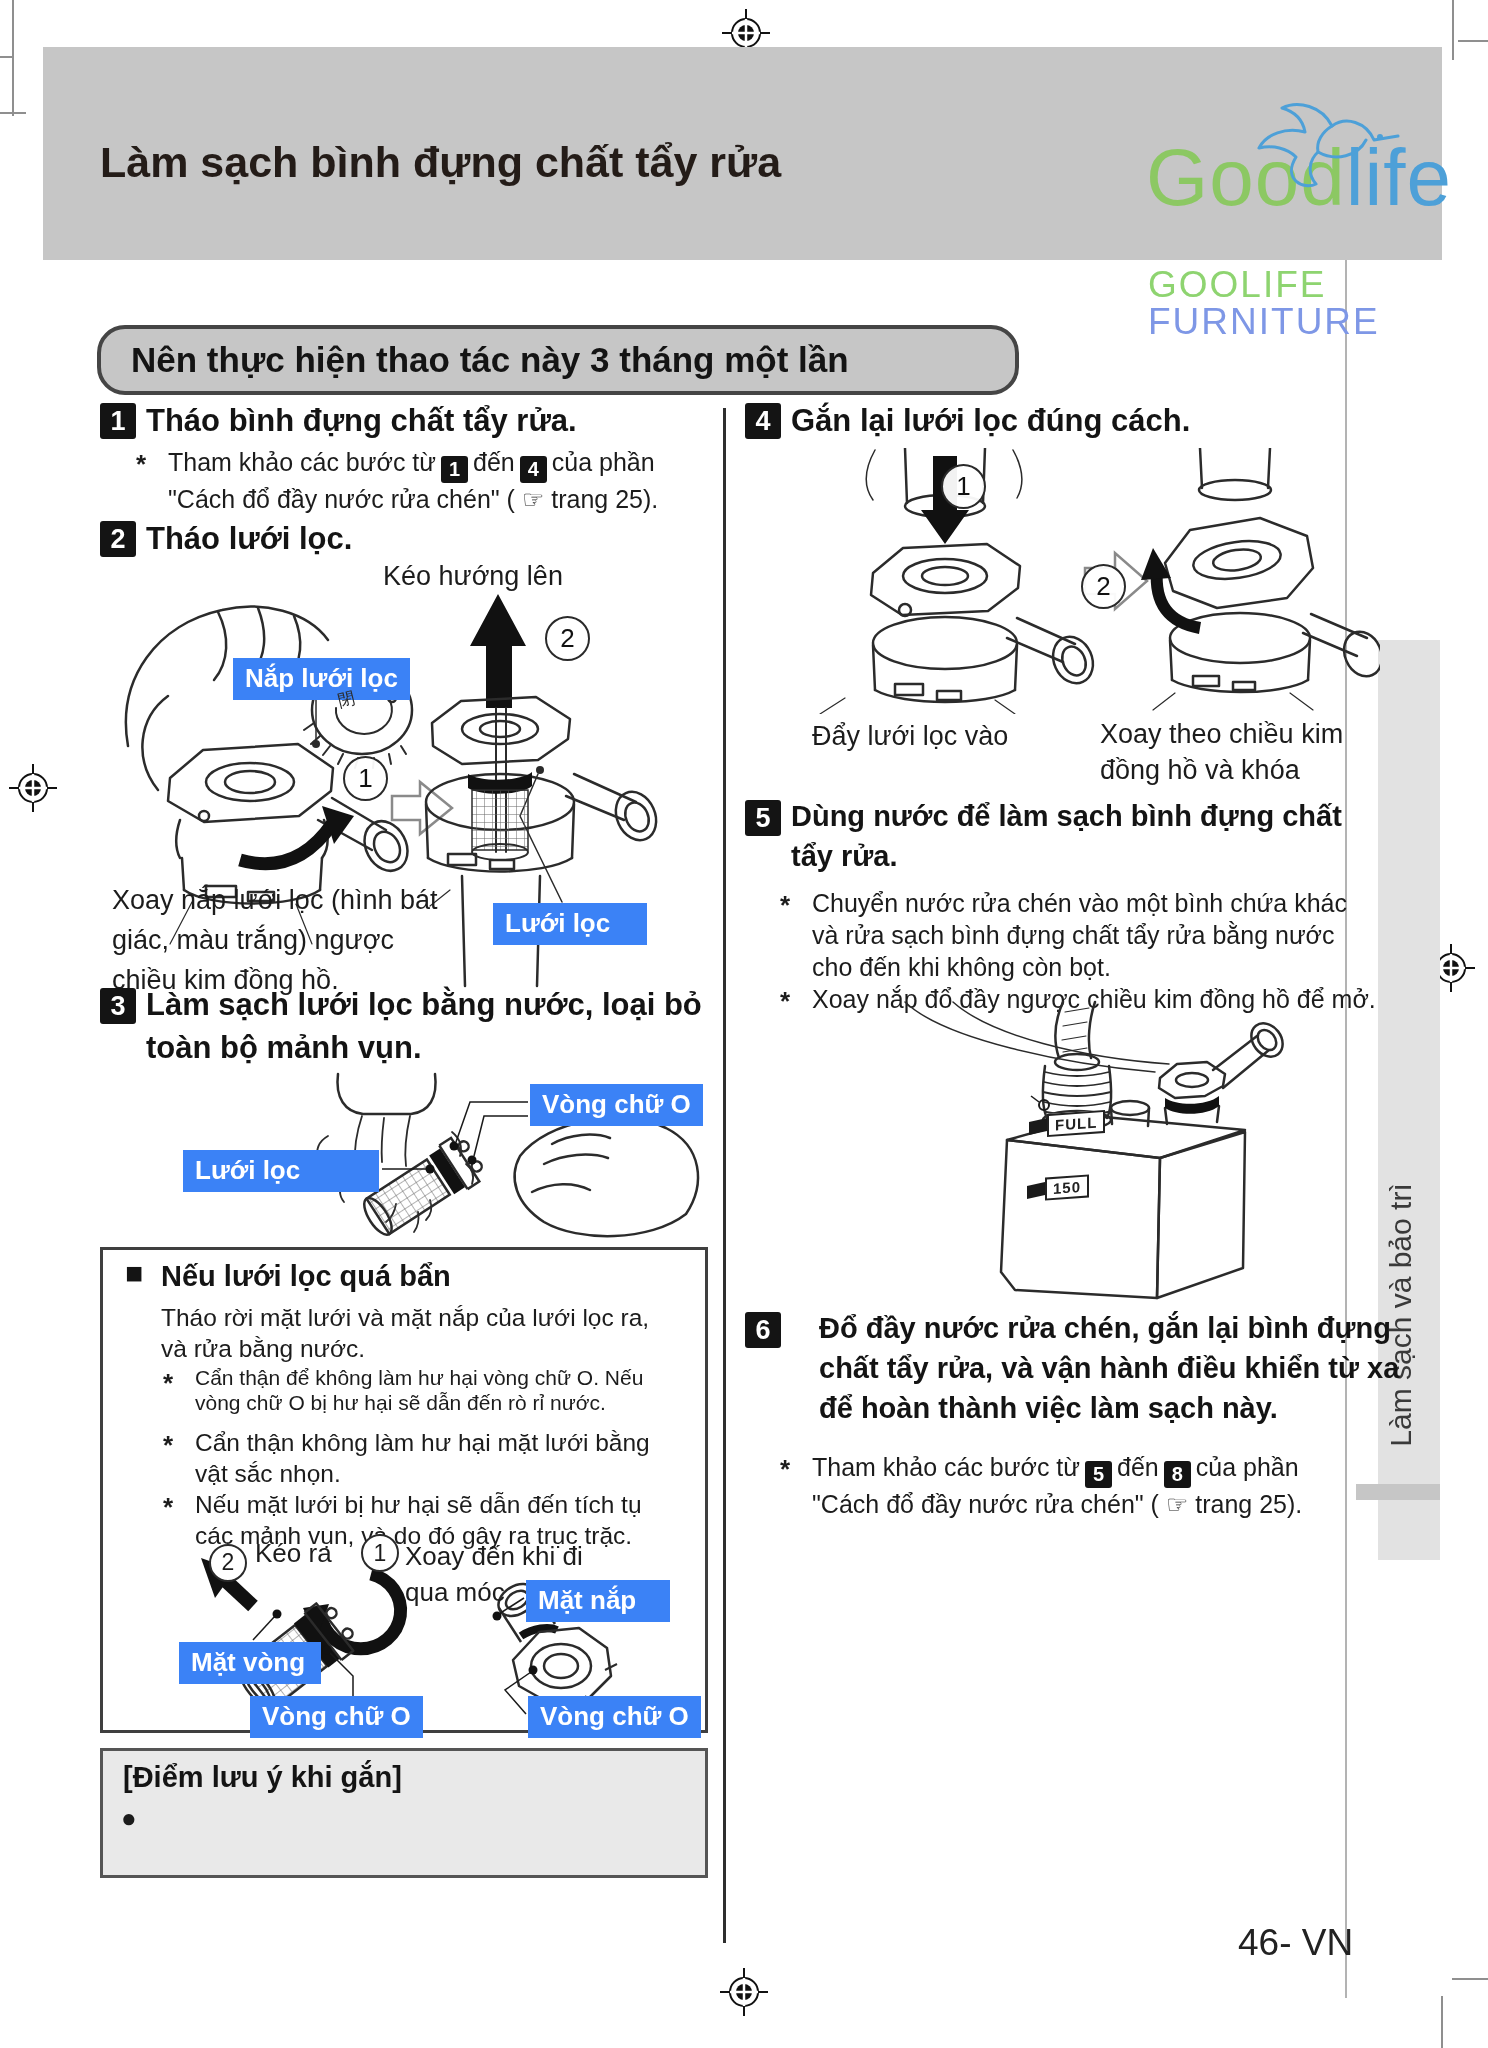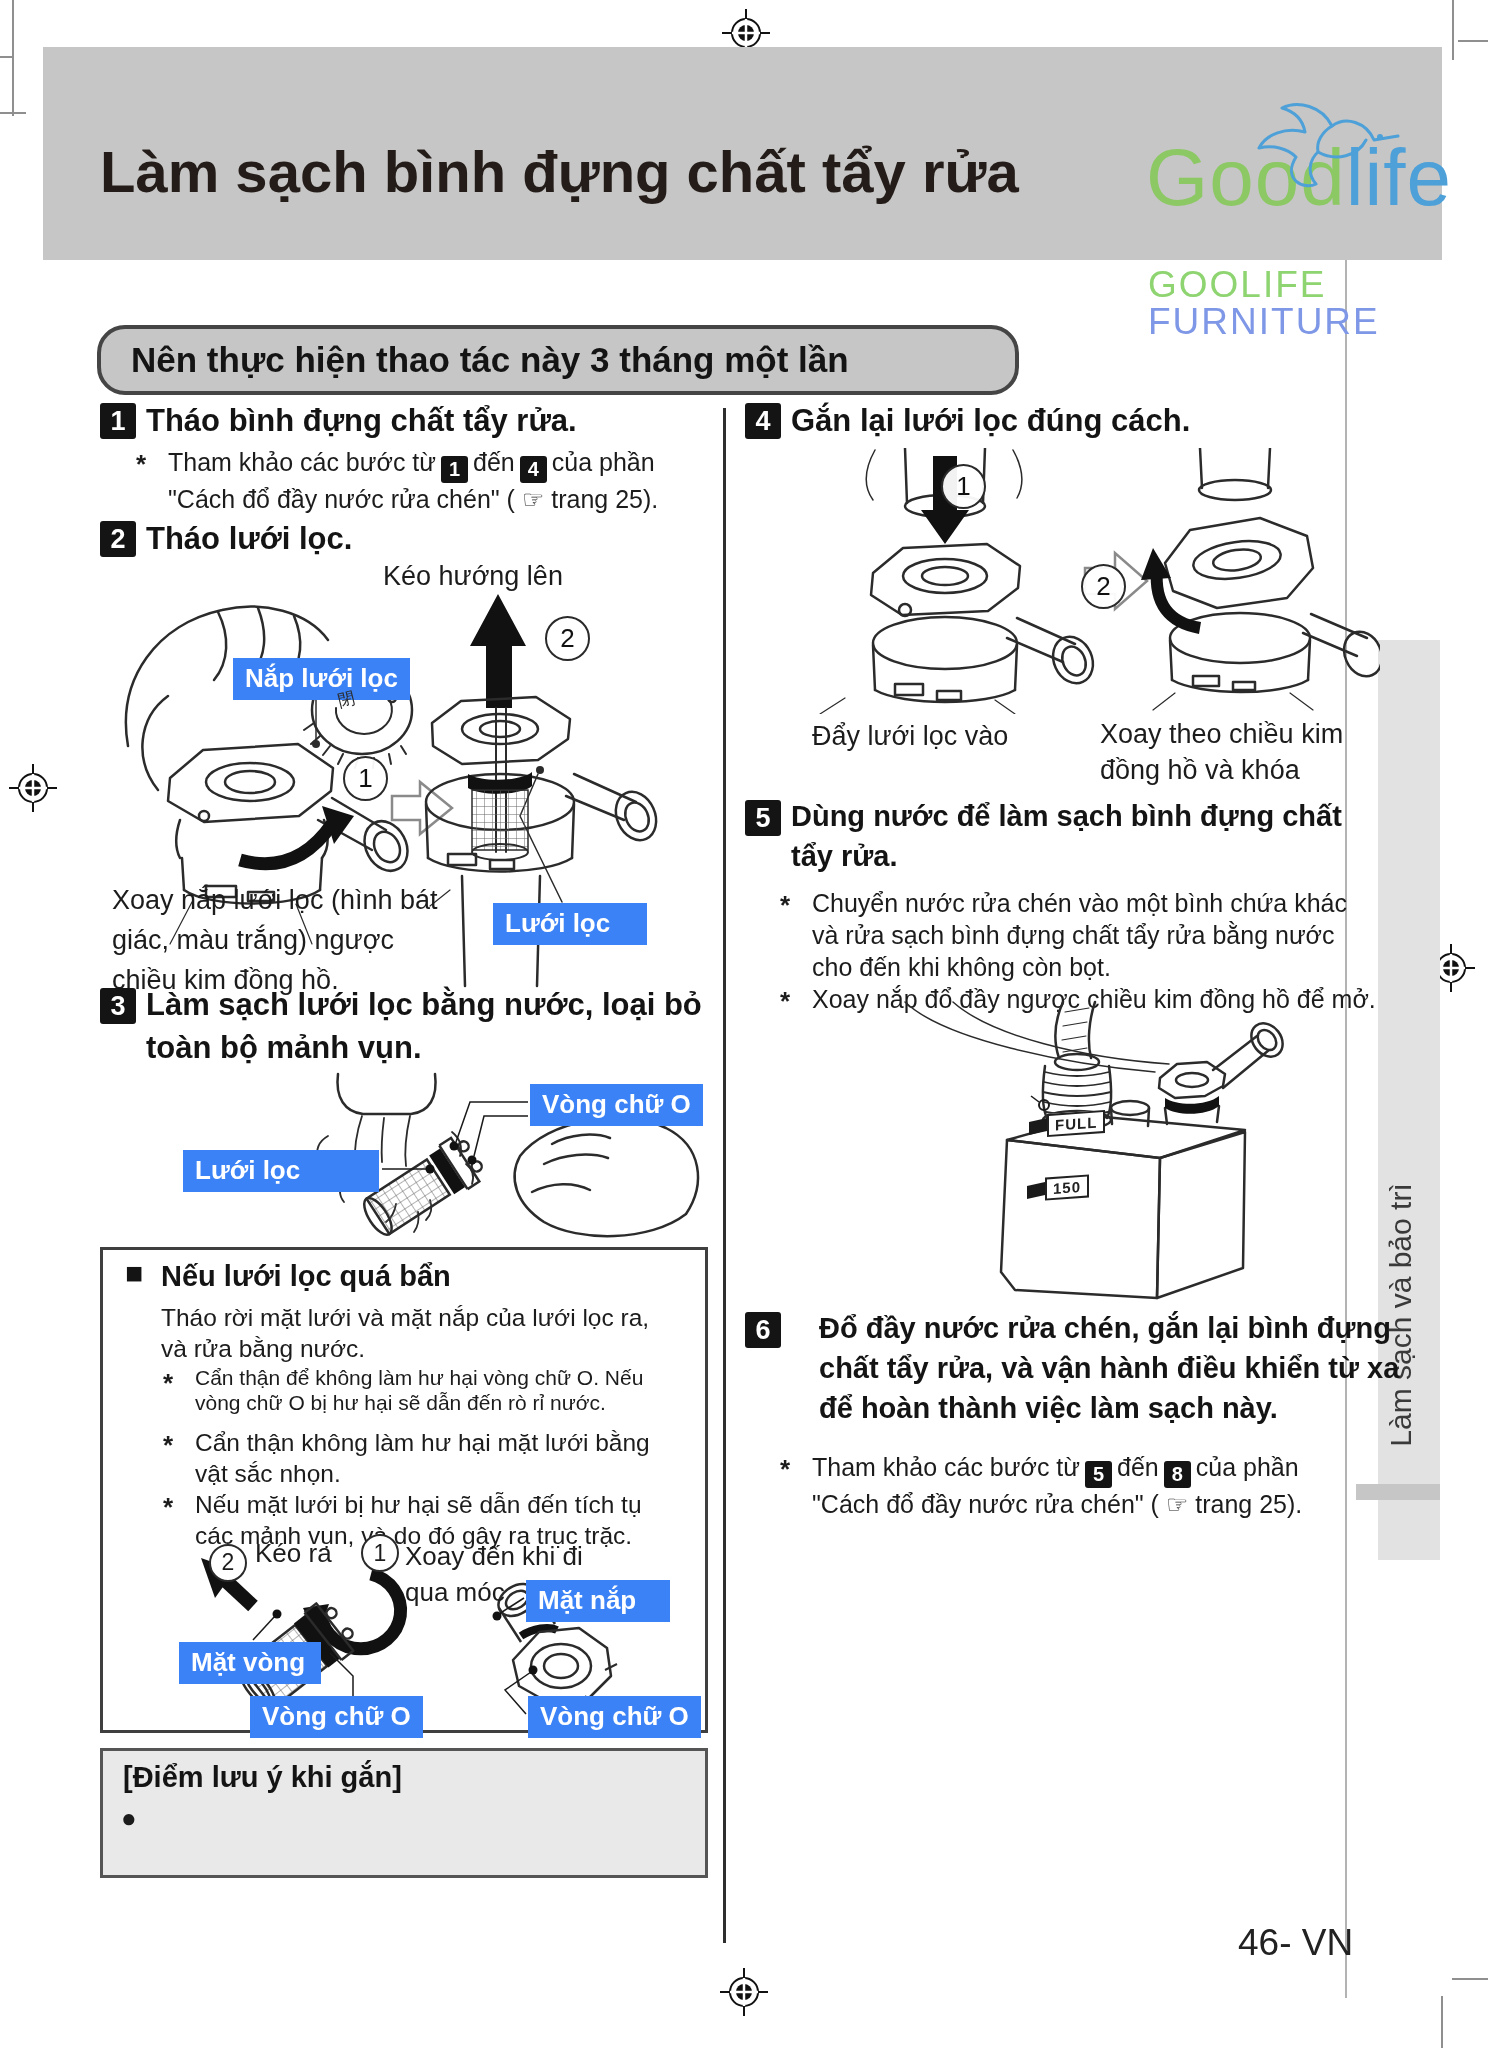--- a/index.html
+++ b/index.html
@@ -1,20 +1,20 @@
 <!DOCTYPE html>
 <html><head>
 <meta charset="utf-8">
 <style>
   html,body{margin:0;padding:0;background:#fff;}
   .page{position:relative;width:1488px;height:2048px;background:#ffffff;overflow:hidden;
         font-family:"Liberation Sans", sans-serif;color:#1c1c1c;}
   .abs{position:absolute;}
   .gray-banner{background:#c6c6c6;}
-  .title{font-size:58px;font-weight:bold;color:#241c18;letter-spacing:0;}
+  .title{font-size:43px;font-weight:bold;color:#241c18;letter-spacing:0;}
   .freq{border:4px solid #454545;background:#c6c6c6;font-weight:bold;font-size:35px;color:#141414;}
   .step-badge{width:36px;height:36px;background:#141414;color:#fff;font-weight:bold;font-size:27px;
               display:flex;align-items:center;justify-content:center;border-radius:3px;}
   .step-h{font-weight:bold;font-size:31px;color:#141414;line-height:1.38;}
   .step-h.sm{font-size:29px;}
   .note-star{font-size:26px;font-weight:bold;}
   .note-text{font-size:25px;line-height:33px;}
   .ibadge{display:inline-flex;width:27px;height:27px;background:#141414;color:#fff;font-weight:bold;
           font-size:20px;align-items:center;justify-content:center;vertical-align:-5px;margin:0 5px;border-radius:3px;}
   .plabel{position:absolute;background:#3b82f6;color:#ffffff;font-weight:bold;font-size:26px;

